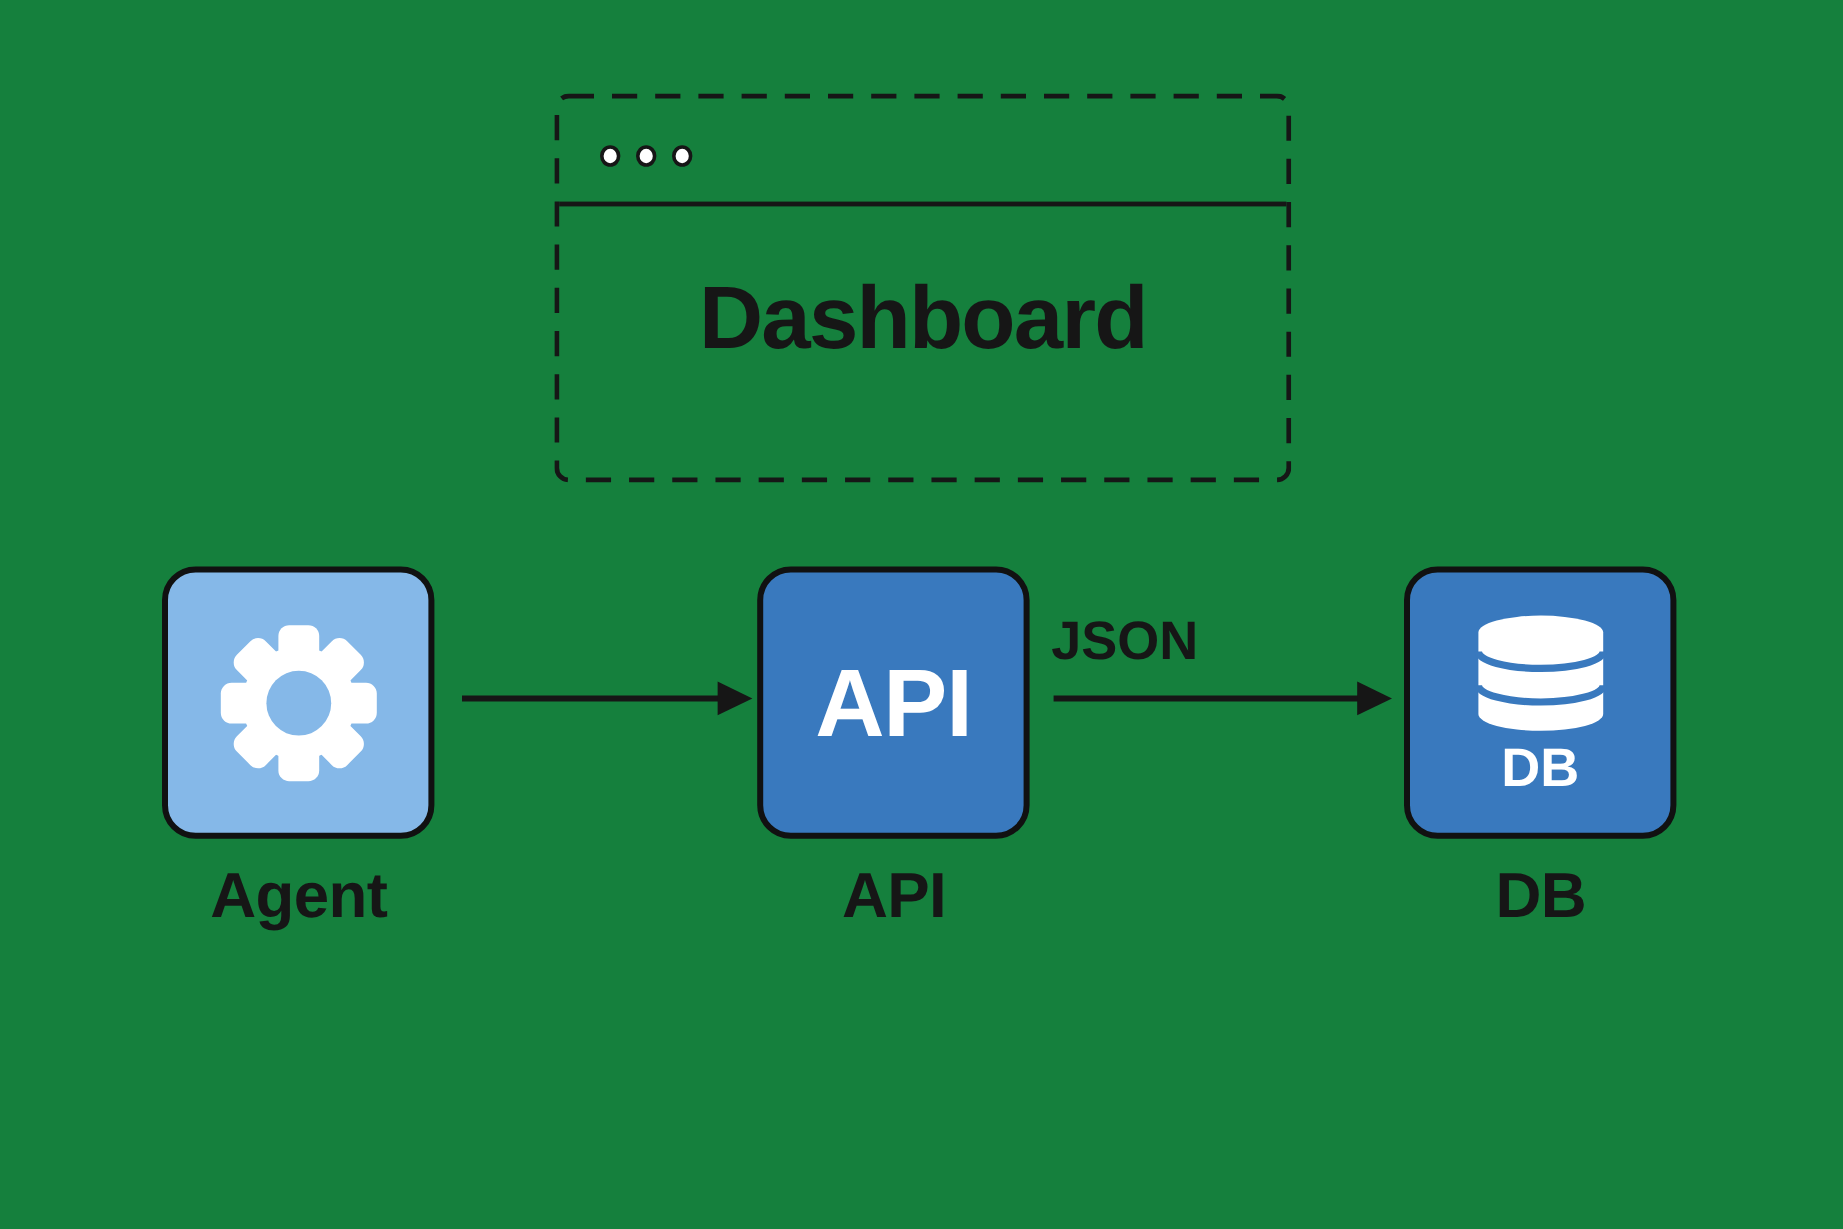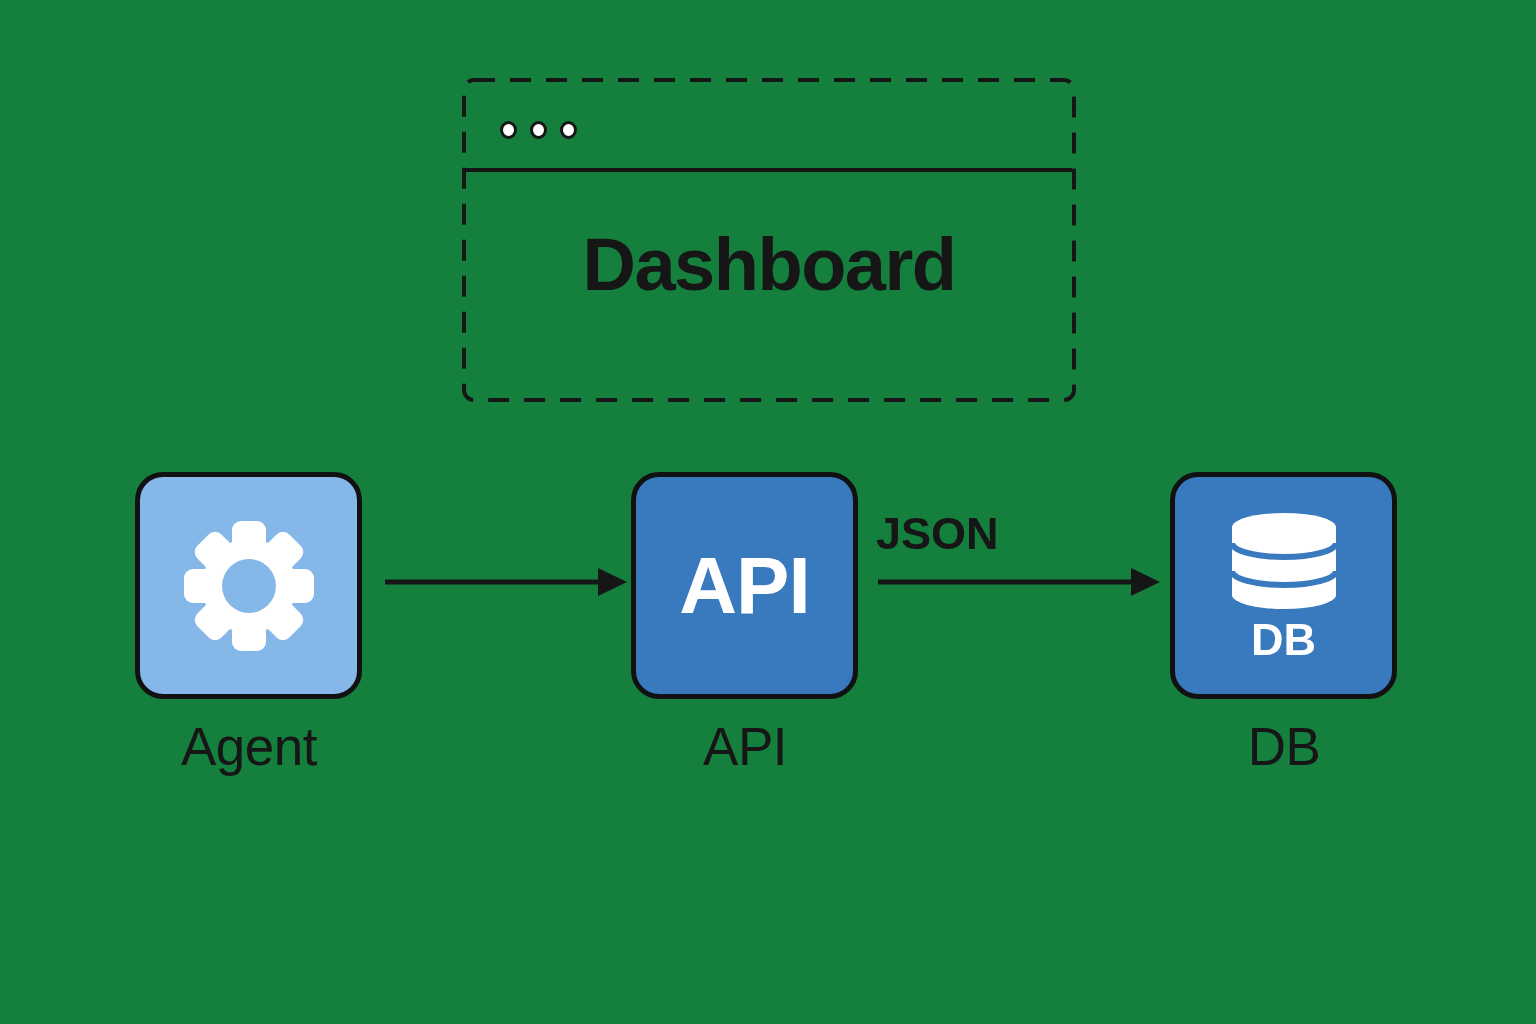--- a/index.html
+++ b/index.html
@@ -99,21 +99,21 @@
     margin-top: 4px;
   }
 
   
   .node-label {
     position: absolute;
     top: 716px;
     width: 300px;
     text-align: center;
     font-size: 53px;
-    font-weight: 400;
+    font-weight: 700;
     letter-spacing: -0.5px;
     color: #161616;
     white-space: nowrap;
   }
   .label-agent { left: 99px; }
   .label-api   { left: 595px; }
   .label-db    { left: 1134px; }
 
   
   .arrow {

